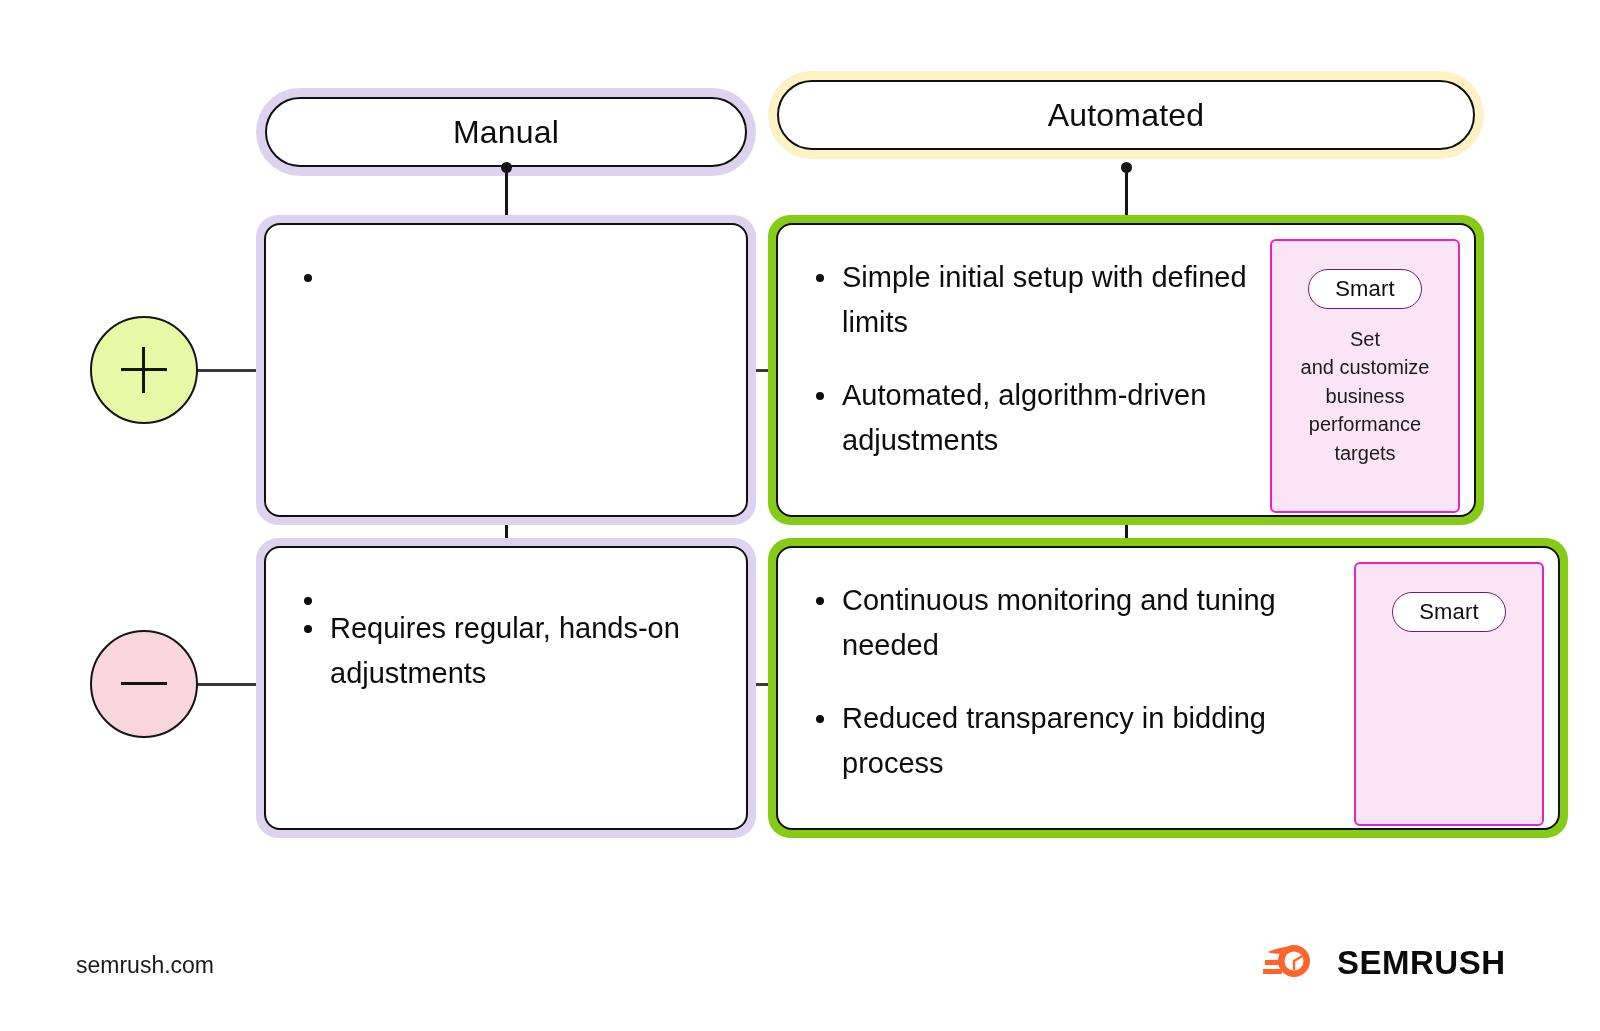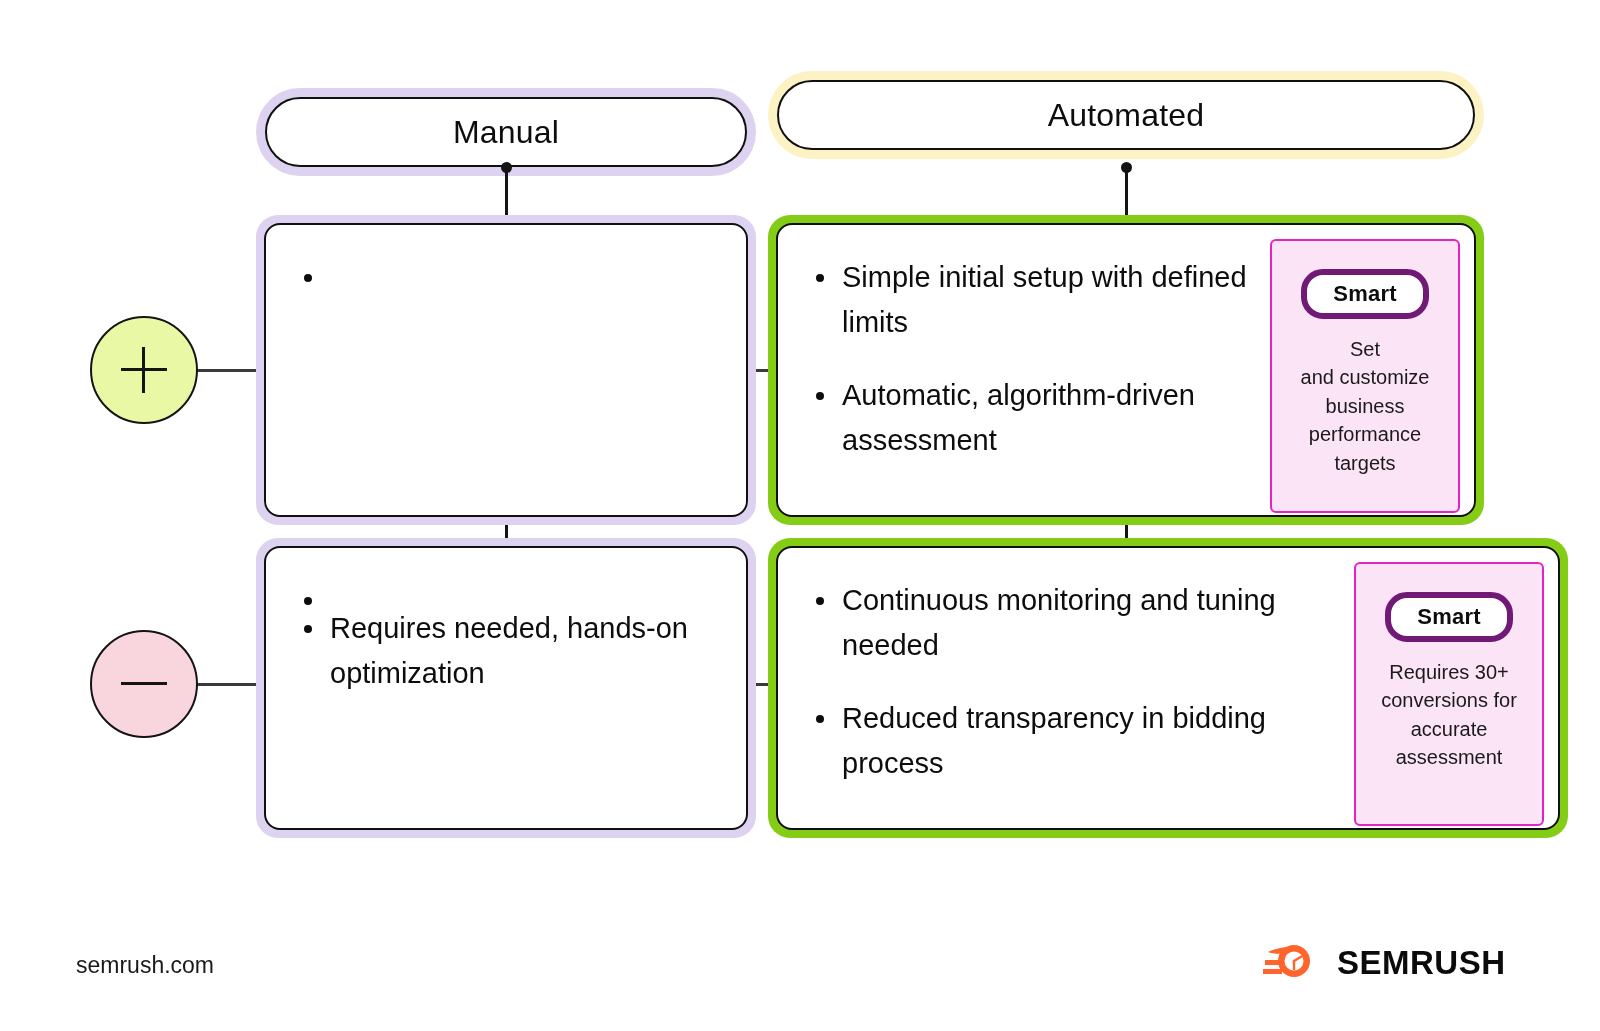--- a/index.html
+++ b/index.html
@@ -186,25 +186,25 @@
     display: flex;
     flex-direction: column;
     align-items: center;
   }
   #smart-pros { right: 14px; top: 14px; width: 190px; height: 274px; }
   #smart-cons { right: 14px; top: 14px; width: 190px; height: 264px; }
 
   .smart-badge {
     margin-top: 28px;
     background: #ffffff;
-    border: 6px solid #701a75;
+    border: 1px solid #701a75;
     border-radius: 22px;
     padding: 6px 26px;
     font-size: 22px;
-    font-weight: 700;
+    font-weight: 400;
     color: #0d0d0d;
     letter-spacing: 0.2px;
   }
   .smart-text {
     margin-top: 16px;
     padding: 0 6px;
     text-align: center;
     font-size: 20px;
     line-height: 1.42;
     color: #1a1a1a;
@@ -284,36 +284,36 @@
   </div>
 
   <div class="panel lav" id="panel-manual-cons">
     <div class="pbody">
       <ul class="bullets">
         <li>
           <span class="bdot"></span>
         </li>
         <li>
           <span class="bdot"></span>
-          <span>Requires needed, hands-on optimization</span>
+          <span>Requires regular, hands-on adjustments</span>
         </li>
       </ul>
     </div>
   </div>
 
   <div class="panel cream" id="panel-auto-pros">
     <div class="pbody">
       <ul class="bullets">
         <li>
           <span class="bdot"></span>
           <span>Simple initial setup with defined limits</span>
         </li>
         <li>
           <span class="bdot"></span>
-          <span>Automatic, algorithm-driven assessment</span>
+          <span>Automated, algorithm-driven adjustments</span>
         </li>
       </ul>
       <div class="smart-box" id="smart-pros">
         <div class="smart-badge">Smart</div>
         <div class="smart-text">Set
 and customize
 business
 performance
 targets</div>
       </div>
@@ -327,24 +327,20 @@
           <span class="bdot"></span>
           <span>Continuous monitoring and tuning needed</span>
         </li>
         <li>
           <span class="bdot"></span>
           <span>Reduced transparency in bidding process</span>
         </li>
       </ul>
       <div class="smart-box" id="smart-cons">
         <div class="smart-badge">Smart</div>
-        <div class="smart-text">Requires 30+
-conversions for
-accurate
-assessment</div>
       </div>
     </div>
   </div>
 
   <div id="footer-url">semrush.com</div>
 
   <div id="logo">
     <span class="mark">
       <svg width="50" height="34" viewBox="0 0 50 34" xmlns="http://www.w3.org/2000/svg">
         <path d="M1 25 h19 v5 H1z" fill="#ff642d"></path>

